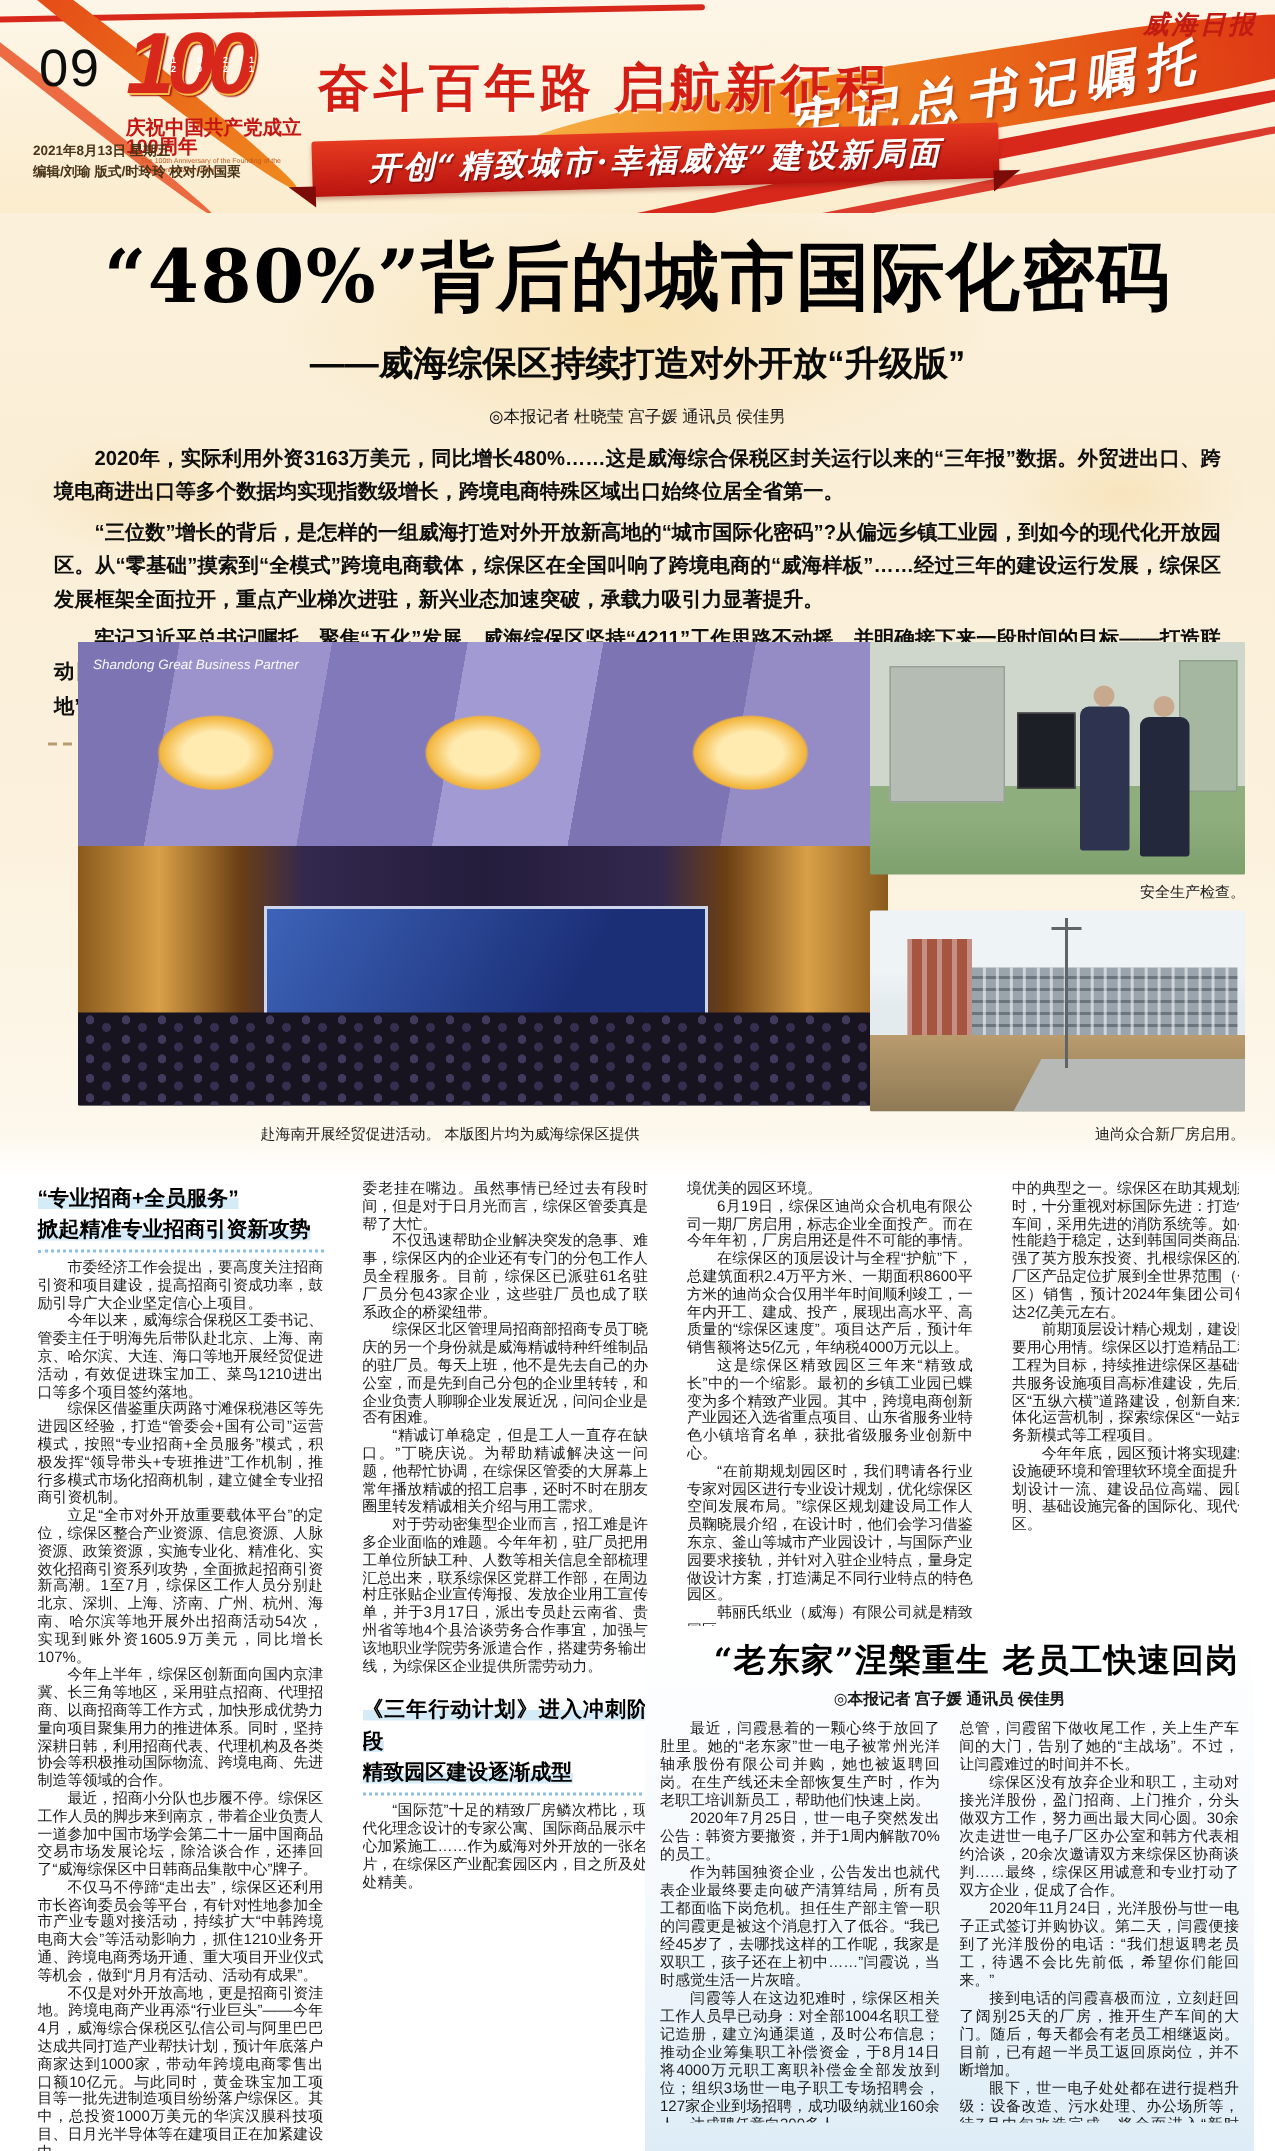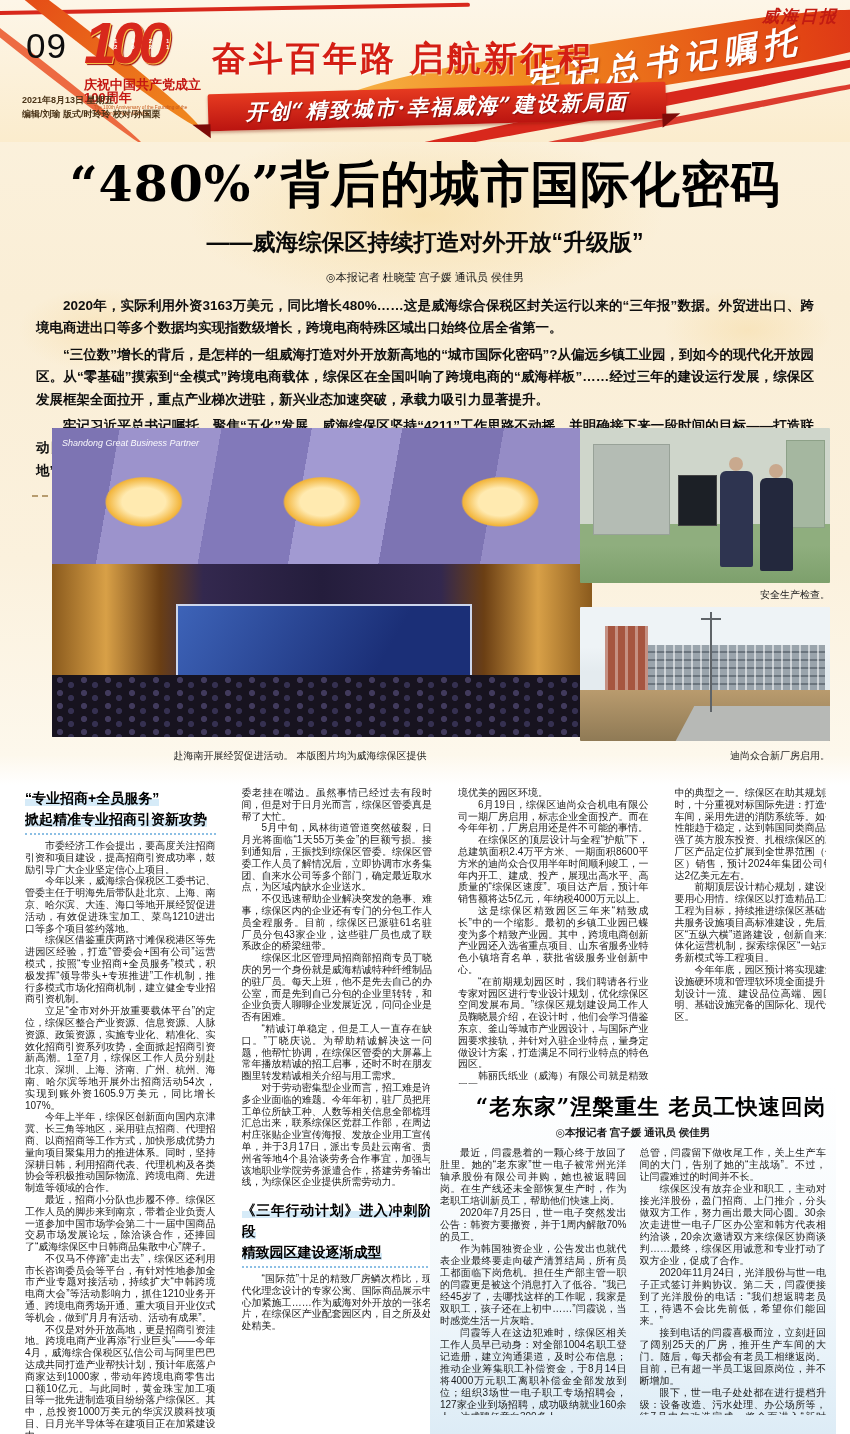--- a/index.html
+++ b/index.html
@@ -203,21 +203,20 @@
         <p>今年以来，威海综合保税区工委书记、管委主任于明海先后带队赴北京、上海、南京、哈尔滨、大连、海口等地开展经贸促进活动，有效促进珠宝加工、菜鸟1210进出口等多个项目签约落地。</p>
         <p>综保区借鉴重庆两路寸滩保税港区等先进园区经验，打造“管委会+国有公司”运营模式，按照“专业招商+全员服务”模式，积极发挥“领导带头+专班推进”工作机制，推行多模式市场化招商机制，建立健全专业招商引资机制。</p>
         <p>立足“全市对外开放重要载体平台”的定位，综保区整合产业资源、信息资源、人脉资源、政策资源，实施专业化、精准化、实效化招商引资系列攻势，全面掀起招商引资新高潮。1至7月，综保区工作人员分别赴北京、深圳、上海、济南、广州、杭州、海南、哈尔滨等地开展外出招商活动54次，实现到账外资1605.9万美元，同比增长107%。</p>
         <p>今年上半年，综保区创新面向国内京津冀、长三角等地区，采用驻点招商、代理招商、以商招商等工作方式，加快形成优势力量向项目聚集用力的推进体系。同时，坚持深耕日韩，利用招商代表、代理机构及各类协会等积极推动国际物流、跨境电商、先进制造等领域的合作。</p>
         <p>最近，招商小分队也步履不停。综保区工作人员的脚步来到南京，带着企业负责人一道参加中国市场学会第二十一届中国商品交易市场发展论坛，除洽谈合作，还捧回了“威海综保区中日韩商品集散中心”牌子。</p>
         <p>不仅马不停蹄“走出去”，综保区还利用市长咨询委员会等平台，有针对性地参加全市产业专题对接活动，持续扩大“中韩跨境电商大会”等活动影响力，抓住1210业务开通、跨境电商秀场开通、重大项目开业仪式等机会，做到“月月有活动、活动有成果”。</p>
         <p>不仅是对外开放高地，更是招商引资洼地。跨境电商产业再添“行业巨头”——今年4月，威海综合保税区弘信公司与阿里巴巴达成共同打造产业帮扶计划，预计年底落户商家达到1000家，带动年跨境电商零售出口额10亿元。与此同时，黄金珠宝加工项目等一批先进制造项目纷纷落户综保区。其中，总投资1000万美元的华滨汉膜科技项目、日月光半导体等在建项目正在加紧建设中。</p>
       </div>
     <div class="bodycol">
         <p class="cont">委老挂在嘴边。虽然事情已经过去有段时间，但是对于日月光而言，综保区管委真是帮了大忙。</p>
-        <p>5月中旬，凤林街道管道突然破裂，日月光将面临“1天55万美金”的巨额亏损。接到通知后，王振找到综保区管委。综保区管委工作人员了解情况后，立即协调市水务集团、自来水公司等多个部门，确定最近取水点，为区域内缺水企业送水。</p>
         <p>不仅迅速帮助企业解决突发的急事、难事，综保区内的企业还有专门的分包工作人员全程服务。目前，综保区已派驻61名驻厂员分包43家企业，这些驻厂员也成了联系政企的桥梁纽带。</p>
         <p>综保区北区管理局招商部招商专员丁晓庆的另一个身份就是威海精诚特种纤维制品的驻厂员。每天上班，他不是先去自己的办公室，而是先到自己分包的企业里转转，和企业负责人聊聊企业发展近况，问问企业是否有困难。</p>
         <p>“精诚订单稳定，但是工人一直存在缺口。”丁晓庆说。为帮助精诚解决这一问题，他帮忙协调，在综保区管委的大屏幕上常年播放精诚的招工启事，还时不时在朋友圈里转发精诚相关介绍与用工需求。</p>
         <p>对于劳动密集型企业而言，招工难是许多企业面临的难题。今年年初，驻厂员把用工单位所缺工种、人数等相关信息全部梳理汇总出来，联系综保区党群工作部，在周边村庄张贴企业宣传海报、发放企业用工宣传单，并于3月17日，派出专员赴云南省、贵州省等地4个县洽谈劳务合作事宜，加强与该地职业学院劳务派遣合作，搭建劳务输出线，为综保区企业提供所需劳动力。</p>
         <h3 class="colhead"><span>《三年行动计划》进入冲刺阶段
 精致园区建设逐渐成型</span></h3>
         <p>“国际范”十足的精致厂房鳞次栉比，现代化理念设计的专家公寓、国际商品展示中心加紧施工……作为威海对外开放的一张名片，在综保区产业配套园区内，目之所及处处精美。</p>
       </div>
     <div class="bodycol">
         <p class="cont">境优美的园区环境。</p>

